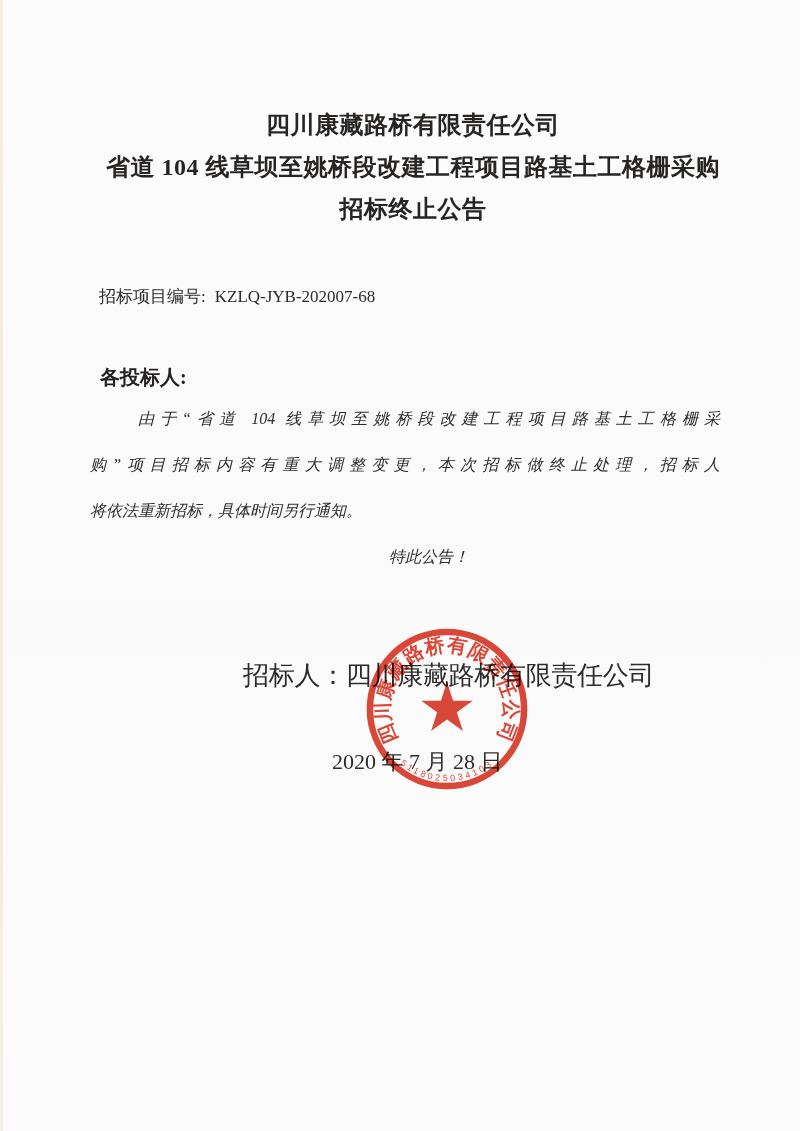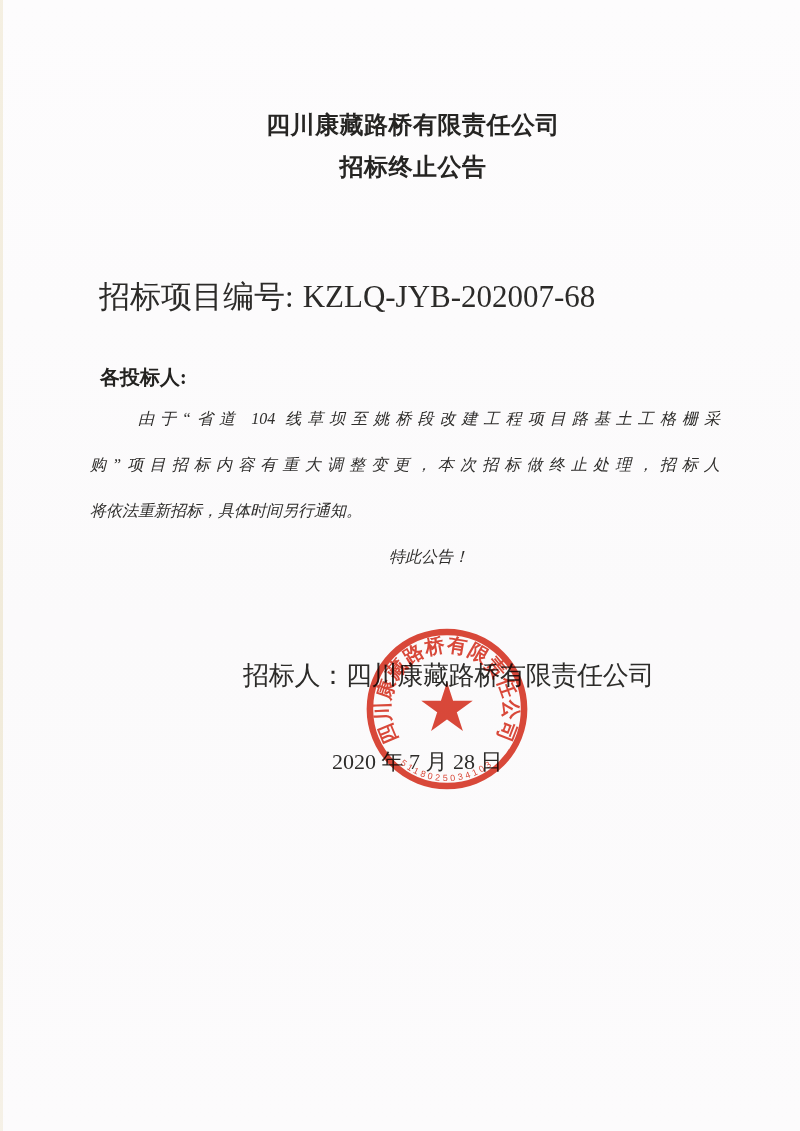--- a/index.html
+++ b/index.html
@@ -36,21 +36,21 @@
   }
   .title-line {
     height: 42px;
     line-height: 42px;
     white-space: nowrap;
   }
   .project-number {
     position: absolute;
     top: 281px;
     left: 99px;
-    font-size: 31px;
+    font-size: 17px;
     line-height: 32px;
     white-space: nowrap;
   }
   .project-number .label { margin-right: 9px; }
   .salutation {
     position: absolute;
     top: 361px;
     left: 100px;
     font-size: 20px;
     line-height: 32px;
@@ -117,20 +117,21 @@
   }
 </style>
 </head>
 <body>
 
 <div class="page">
   <div class="left-edge"></div>
 
   <header class="title-block">
     <div class="title-line">四川康藏路桥有限责任公司</div>
+    <div class="title-line">省道 104 线草坝至姚桥段改建工程项目路基土工格栅采购</div>
     <div class="title-line">招标终止公告</div>
   </header>
 
   <div class="project-number">
     <span class="label">招标项目编号:</span><span class="value">KZLQ-JYB-202007-68</span>
   </div>
 
   <div class="salutation">各投标人:</div>
 
   <div class="body-block">

